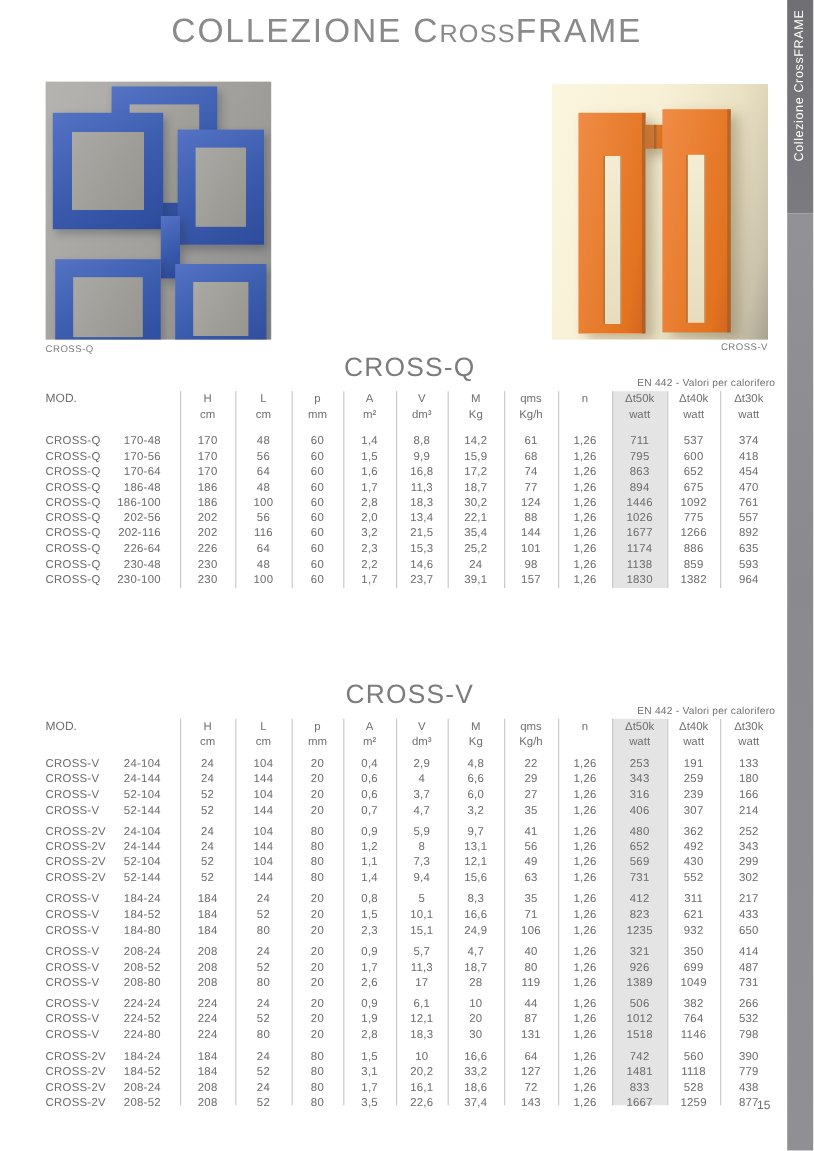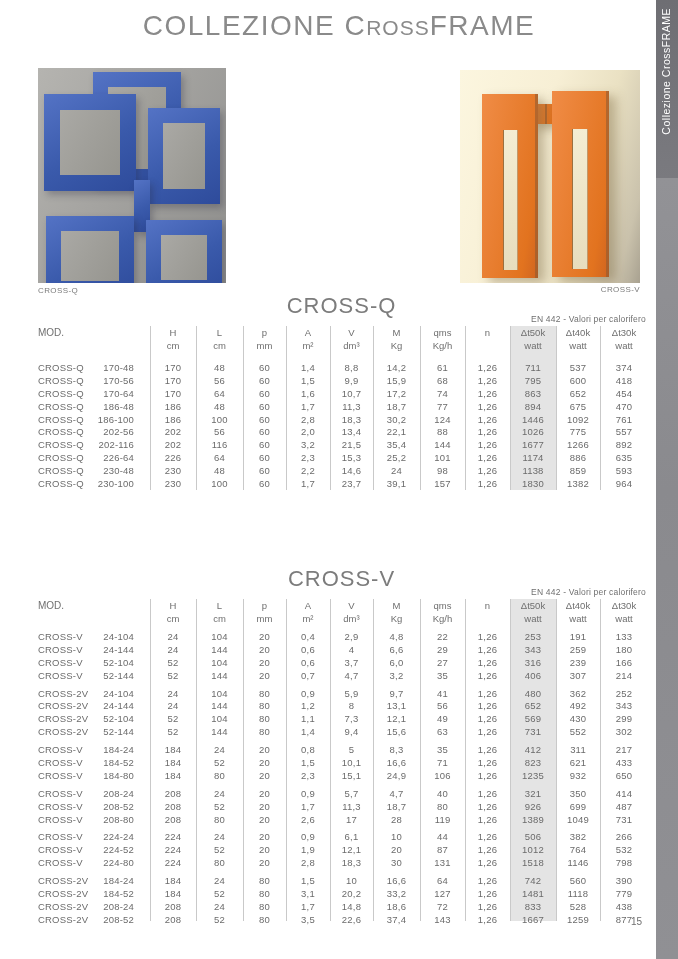--- a/index.html
+++ b/index.html
@@ -196,21 +196,21 @@
           </div>
           <div class="trow">
             <div class="cell model">
               <span>CROSS-Q</span>
               <span>170-64</span>
             </div>
             <div class="cell num">170</div>
             <div class="cell num">64</div>
             <div class="cell num">60</div>
             <div class="cell num">1,6</div>
-            <div class="cell num">10,7</div>
+            <div class="cell num">16,8</div>
             <div class="cell num">17,2</div>
             <div class="cell num">74</div>
             <div class="cell num">1,26</div>
             <div class="cell num">863</div>
             <div class="cell num">652</div>
             <div class="cell num">454</div>
           </div>
           <div class="trow">
             <div class="cell model">
               <span>CROSS-Q</span>
@@ -733,21 +733,21 @@
           </div>
           <div class="trow">
             <div class="cell model">
               <span>CROSS-2V</span>
               <span>208-24</span>
             </div>
             <div class="cell num">208</div>
             <div class="cell num">24</div>
             <div class="cell num">80</div>
             <div class="cell num">1,7</div>
-            <div class="cell num">14,8</div>
+            <div class="cell num">16,1</div>
             <div class="cell num">18,6</div>
             <div class="cell num">72</div>
             <div class="cell num">1,26</div>
             <div class="cell num">833</div>
             <div class="cell num">528</div>
             <div class="cell num">438</div>
           </div>
           <div class="trow">
             <div class="cell model">
               <span>CROSS-2V</span>

